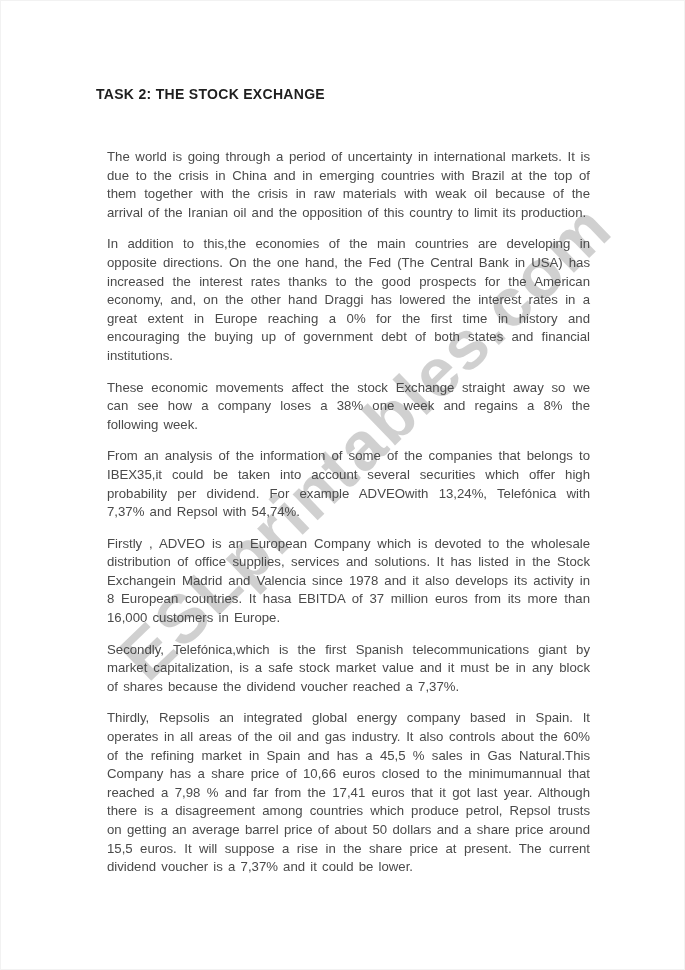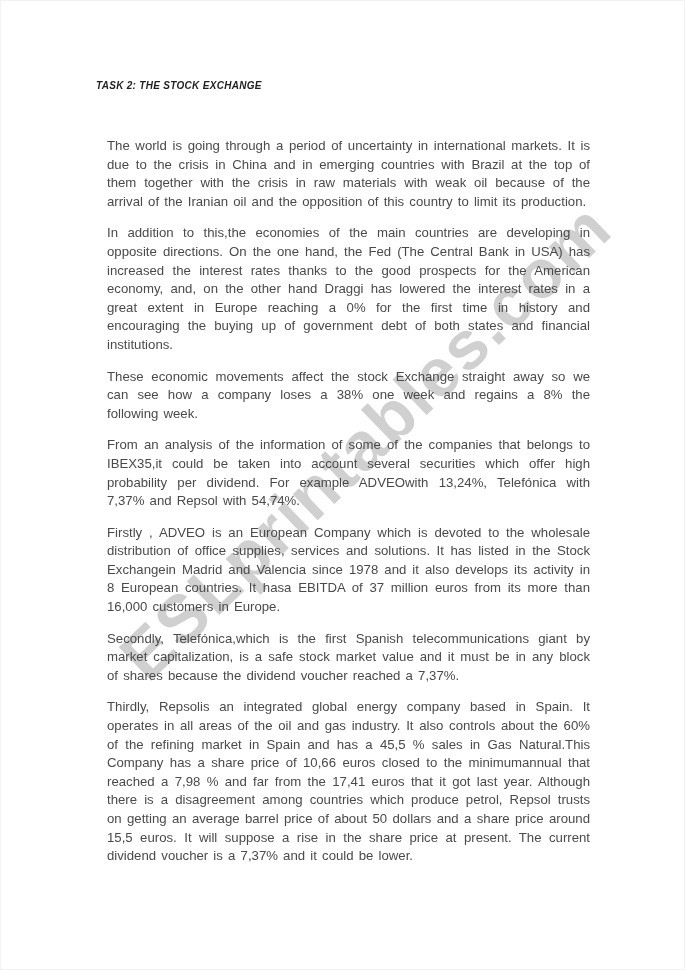--- a/index.html
+++ b/index.html
@@ -17,26 +17,25 @@
     box-shadow: inset 0 0 0 1px #f2f2f2;
   }
   .content {
     position: absolute;
     top: 80px;
     left: 96px;
     width: 494px;
     z-index: 2;
   }
   .doc-title {
-    font-size: 10px;
+    font-size: 14px;
     font-weight: bold;
     color: #1f1f1f;
     letter-spacing: 0.3px;
-    margin: 0 0 46px 0;
-    font-style: italic;
+    margin: 6px 0 46px 0;
   }
   p.para {
     font-size: 13.2px;
     line-height: 18.6px;
     color: #4a4a4a;
     text-align: justify;
     margin: 0 0 13px 11px;
     word-spacing: 1.5px;
   }
   .watermark {

